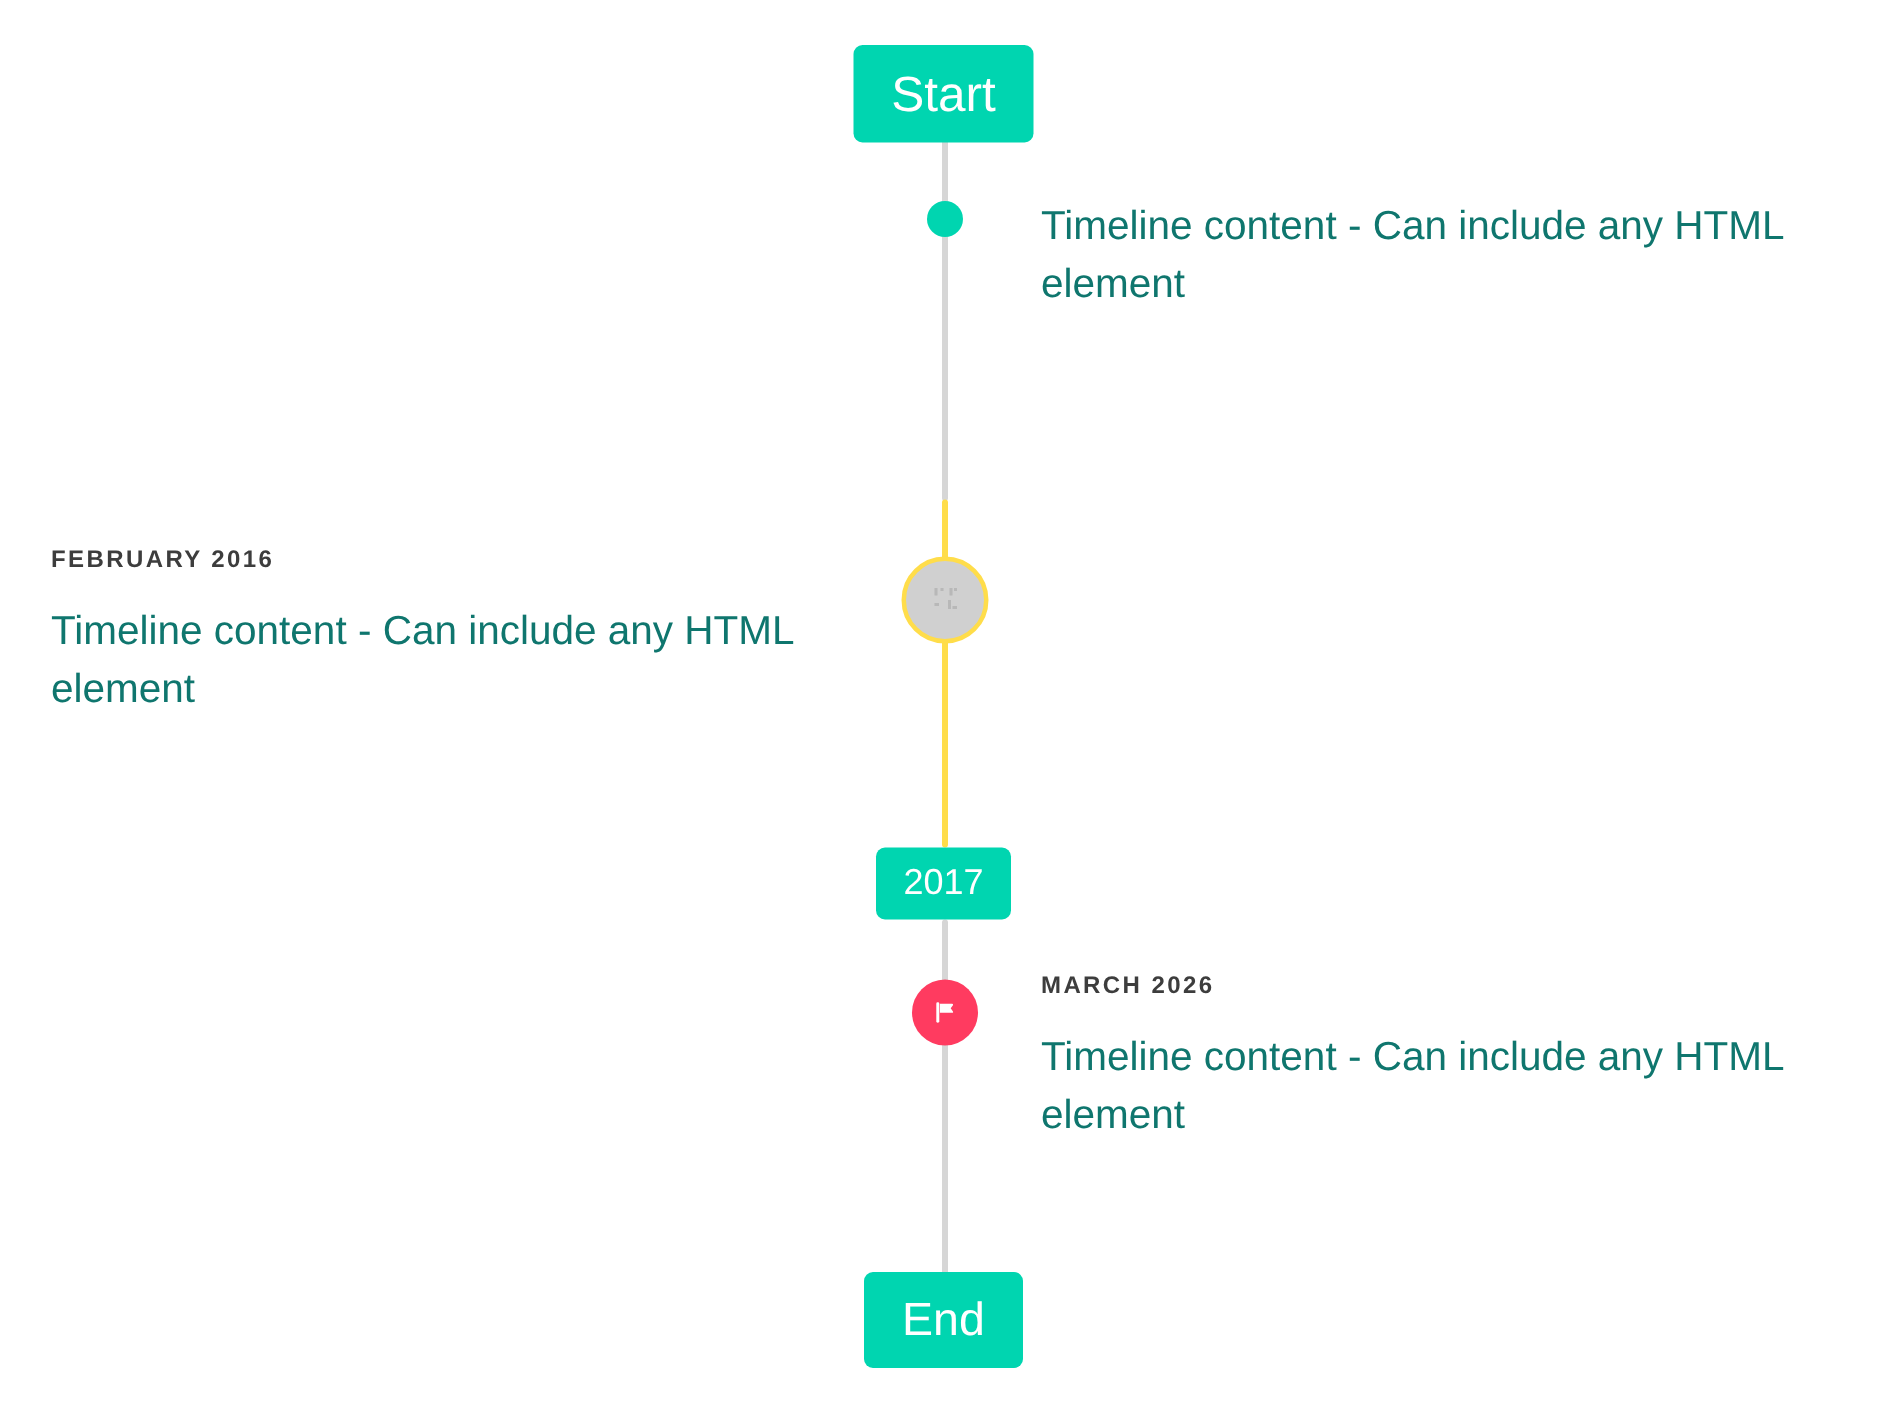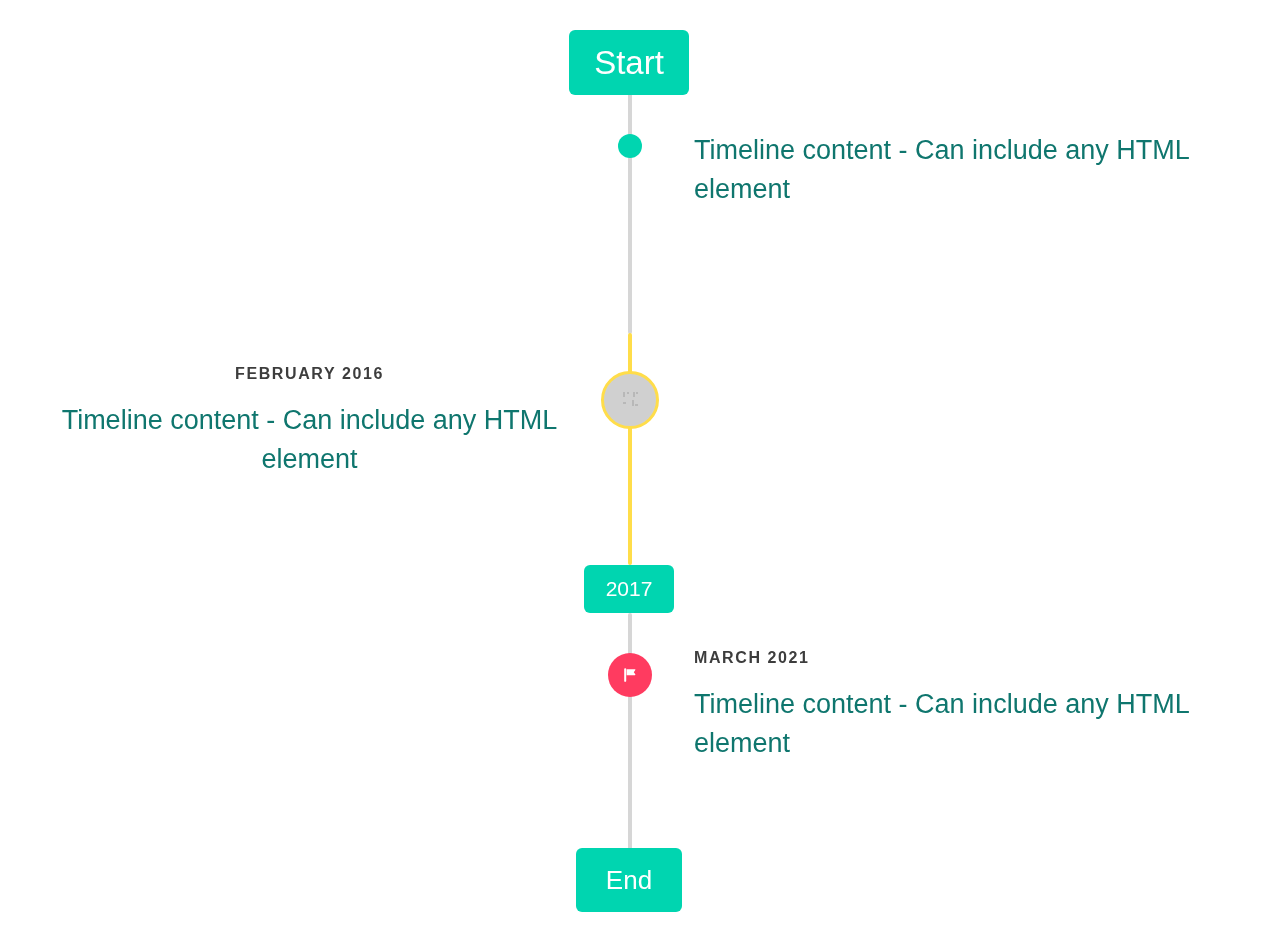--- a/index.html
+++ b/index.html
@@ -47,26 +47,26 @@
     box-sizing: border-box;
   }
   .badge-start {
     left: 569px; top: 30px;
     width: 120px; height: 65px;
     font-size: 33px;
   }
   .badge-mid {
     left: 584px; top: 565px;
     width: 90px; height: 48px;
-    font-size: 21px;
+    font-size: 24px;
   }
   .badge-end {
     left: 576px; top: 848px;
     width: 106px; height: 64px;
-    font-size: 26px;
+    font-size: 31px;
   }
 
   
   .marker {
     position: absolute;
     border-radius: 50%;
     z-index: 5;
     box-sizing: border-box;
     display: flex;
     align-items: center;
@@ -110,21 +110,21 @@
   .bg-e { left: 0px;  top: 10px; width: 3px; height: 2px; }
   .bg-f { left: 9px;  top: 8px;  width: 2px; height: 6px; }
   .bg-g { left: 12px; top: 12px; width: 3px; height: 2px; }
 
   
   .entry {
     position: absolute;
     box-sizing: border-box;
   }
   .entry-right { left: 694px; width: 540px; text-align: left; }
-  .entry-left  { left: 44px;  width: 531px; text-align: center; }
+  .entry-left  { left: 34px;  width: 531px; text-align: left; }
 
   .entry-jan { top: 131px; }
   .entry-feb { top: 365px; }
   .entry-mar { top: 649px; }
 
   .entry-date {
     font-size: 16px;
     font-weight: bold;
     letter-spacing: 1.6px;
     color: #3d3d3d;
@@ -173,19 +173,19 @@
 
   <div class="badge badge-mid">2017</div>
 
   <div class="marker marker-flag">
     <svg width="20" height="20" viewBox="0 0 20 20">
       <rect x="4.2" y="3.2" width="2.0" height="13.6" rx="0.9" fill="#ffffff"></rect>
       <path d="M6.6 4.2 h8.2 c0.5 0 0.8 0.5 0.5 0.9 l-1.5 2.1 1.5 2.1 c0.3 0.4 0 0.9 -0.5 0.9 h-8.2 z" fill="#ffffff"></path>
     </svg>
   </div>
   <div class="entry entry-right entry-mar">
-    <p class="entry-date">MARCH 2021</p>
+    <p class="entry-date">MARCH 2026</p>
     <p class="entry-body">Timeline content - Can include any HTML element</p>
   </div>
 
   <div class="badge badge-end">End</div>
 
 </div>
 
 </body></html>

